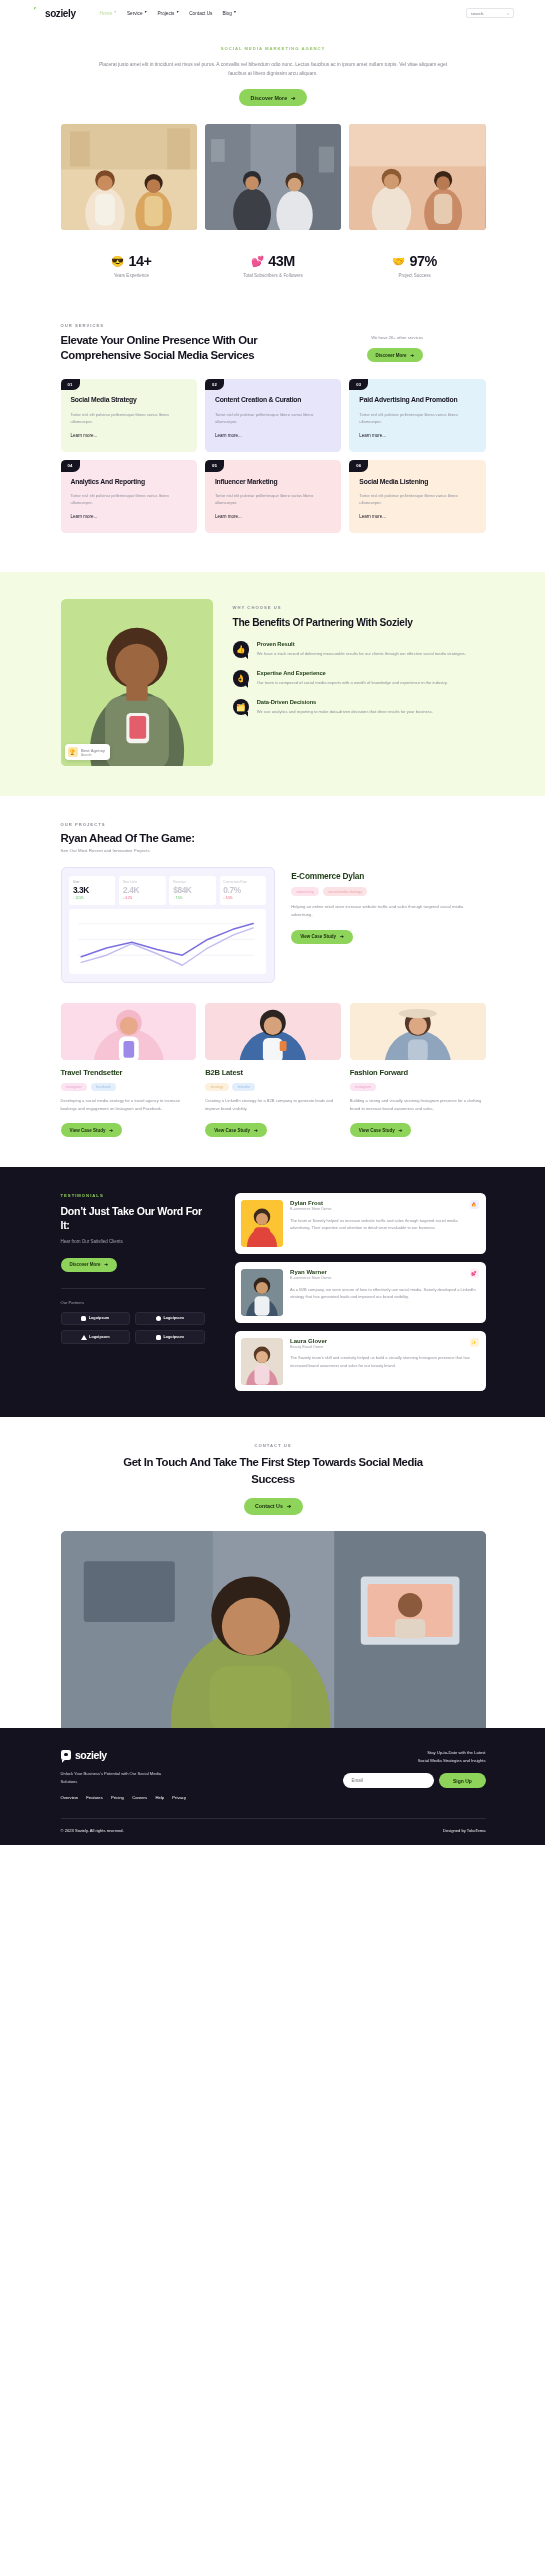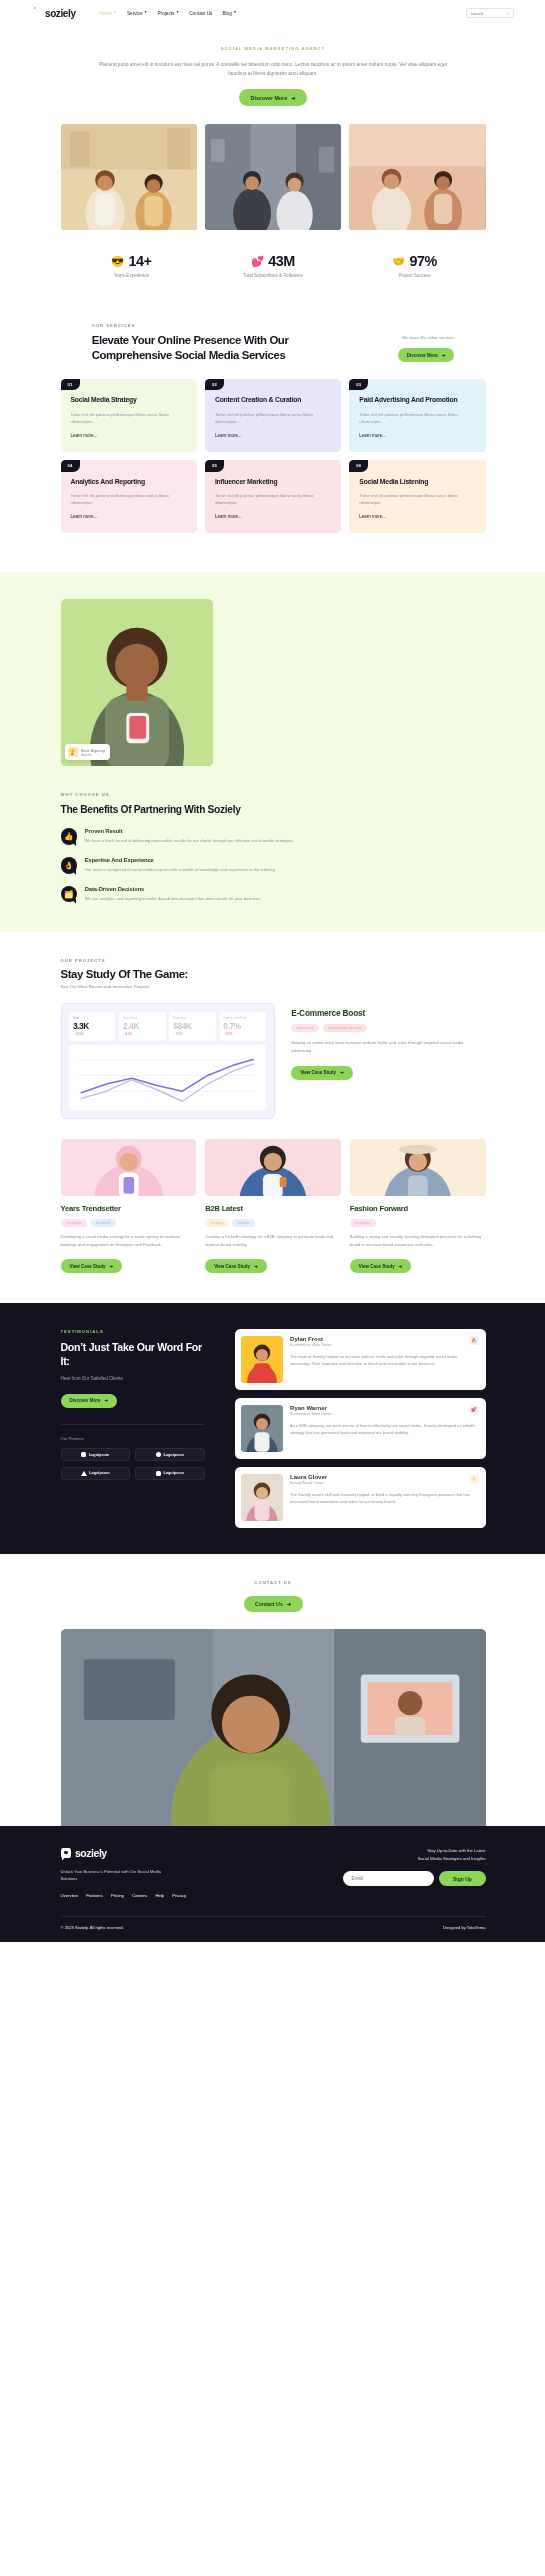--- a/index.html
+++ b/index.html
@@ -86,21 +86,21 @@
     display: flex; width: 425px; margin: 23px auto 0; text-align: center;
   }
   .stat { flex: 1; }
   .stat-top { display: flex; align-items: center; justify-content: center; gap: 3.8px; }
   .stat-emoji { font-size: 10.6px; line-height: 1; }
   .stat-num { font-size: 14.4px; font-weight: 700; letter-spacing: -0.5px; }
   .stat-label { font-size: 4.5px; color: #8a8a95; margin-top: 3.8px; }
 
   
   .services { padding: 45px 0 0; }
-  .svc-head { display: flex; align-items: flex-end; justify-content: center; gap: 48px; }
+  .svc-head { display: flex; align-items: flex-end; justify-content: flex-start; gap: 48px; }
   .svc-head h2 {
     font-size: 11.4px; line-height: 1.34; letter-spacing: -0.4px; font-weight: 700;
     margin-top: 5.3px; max-width: 258px;
   }
   .svc-head-right { text-align: right; padding-bottom: 1.5px; }
   .svc-note { font-size: 4.2px; color: #8a8a95; margin-bottom: 5.3px; }
   .svc-grid {
     display: grid; grid-template-columns: repeat(3,1fr); gap: 8.3px; margin-top: 15px;
   }
   .svc-card {
@@ -113,21 +113,21 @@
     justify-content: center; letter-spacing: 0.2px;
   }
   .svc-card h3 { font-size: 6.8px; line-height: 1.35; font-weight: 700; letter-spacing: -0.2px; }
   .svc-card p { font-size: 4.1px; line-height: 1.8; color: #90909b; margin-top: 6px; }
   .svc-more { font-size: 4.5px; color: #15131f; margin-top: 7.6px; display: inline-block; cursor: pointer; }
   .c1 { background: #f1f9e3; } .c2 { background: #e6e5fa; } .c3 { background: #e1f2fb; }
   .c4 { background: #fbe6ee; } .c5 { background: #fbe3e6; } .c6 { background: #fdeede; }
 
   
   .benefits { background: #f3fbe2; margin-top: 39px; padding: 27px 0 30px; }
-  .ben-row { display: flex; gap: 20px; width: 425px; margin: 0 auto; flex-direction: column; }
+  .ben-row { display: flex; gap: 20px; width: 425px; margin: 0 auto; }
   .ben-photo {
     width: 152px; height: 167px; border-radius: 5.3px; position: relative;
     background: linear-gradient(160deg,#cfe8a7 0%,#bfe08d 60%,#a9d372 100%);
     overflow: hidden; flex: none;
   }
   .ben-badge {
     position: absolute; left: 4.5px; bottom: 6px; background: #fff; border-radius: 3.8px;
     padding: 3px 5.3px 3px 3px; display: flex; align-items: center; gap: 3px;
     box-shadow: 0 1.5px 4.5px rgba(0,0,0,.12);
   }
@@ -490,21 +490,21 @@
             <p>We use analytics and reporting to make data-driven decisions that drive results for your business.</p>
           </div>
         </div>
       </div>
     </div>
   </div>
 
   <div class="projects wrap">
     <div class="proj-head">
       <div class="eyebrow grey">OUR PROJECTS</div>
-      <h2>Stay Study Of The Game:</h2>
+      <h2>Ryan Ahead Of The Game:</h2>
       <p>See Our Most Recent and Innovative Projects</p>
     </div>
 
     <div class="feature">
       <div class="dash">
         <div class="dash-kpis">
           <div class="kpi">
             <div class="kpi-l">User</div>
             <div class="kpi-v">3.3K</div>
             <div class="kpi-d up">↑ 12.5%</div>
@@ -529,21 +529,21 @@
           <svg viewBox="0 0 260 78" width="100%" height="100%" preserveAspectRatio="none">
             <line x1="6" y1="12" x2="250" y2="12" stroke="#ededf5" stroke-width="1"></line>
             <line x1="6" y1="34" x2="250" y2="34" stroke="#ededf5" stroke-width="1"></line>
             <line x1="6" y1="56" x2="250" y2="56" stroke="#ededf5" stroke-width="1"></line>
             <polyline points="10,58 45,46 80,38 115,48 150,56 185,34 220,20 248,12" fill="none" stroke="#7b6fe0" stroke-width="2.2" stroke-linejoin="round" stroke-linecap="round"></polyline>
             <polyline points="10,66 45,56 80,40 115,54 150,70 185,46 220,28 248,18" fill="none" stroke="#c3bcf2" stroke-width="2" stroke-linejoin="round" stroke-linecap="round"></polyline>
           </svg>
         </div>
       </div>
       <div class="feature-info">
-        <h3>E-Commerce Boost</h3>
+        <h3>E-Commerce Dylan</h3>
         <div class="tags">
           <span class="tag pink">advertising</span>
           <span class="tag rose">social media strategy</span>
         </div>
         <p>Helping an online retail store increase website traffic and sales through targeted social media advertising.</p>
         <div style="margin-top:9px">
           <button class="btn sm">
             <span>View Case Study</span>
             <span>➔</span>
           </button>
@@ -556,21 +556,21 @@
         <div class="proj-img pi1">
           <svg viewBox="0 0 178 75" width="100%" height="100%" preserveAspectRatio="xMidYMid slice">
             <rect width="178" height="75" fill="#fbdce8"></rect>
             <ellipse cx="89" cy="80" rx="46" ry="46" fill="#f7c4d6"></ellipse>
             <circle cx="89" cy="26" r="17" fill="#f4b9c9"></circle>
             <circle cx="89" cy="30" r="12" fill="#e8a98b"></circle>
             <rect x="76" y="44" width="26" height="34" rx="8" fill="#fff"></rect>
             <rect x="82" y="50" width="14" height="22" rx="3" fill="#9d8ae8"></rect>
           </svg>
         </div>
-        <h3>Years Trendsetter</h3>
+        <h3>Travel Trendsetter</h3>
         <div class="tags">
           <span class="tag lilac">instagram</span>
           <span class="tag blue">facebook</span>
         </div>
         <p>Developing a social media strategy for a travel agency to increase bookings and engagement on Instagram and Facebook.</p>
         <div style="margin-top:8.3px">
           <button class="btn sm">
             <span>View Case Study</span>
             <span>➔</span>
           </button>
@@ -727,20 +727,21 @@
             </div>
             <p class="tquote">The Soziely team's skill and creativity helped us build a visually stunning Instagram presence that has increased brand awareness and sales for our beauty brand.</p>
           </div>
         </div>
       </div>
     </div>
   </div>
 
   <div class="contact">
     <div class="eyebrow grey">CONTACT US</div>
+    <h2>Get In Touch And Take The First Step Towards Social Media Success</h2>
     <div style="margin-top:10.6px">
       <button class="btn">
         <span>Contact Us</span>
         <span>➔</span>
       </button>
     </div>
     <div class="contact-photo">
       <svg viewBox="0 0 560 260" width="100%" height="100%" preserveAspectRatio="xMidYMid slice">
         <rect width="560" height="260" fill="#8d98a4"></rect>
         <rect x="0" y="0" width="200" height="260" fill="#7e8a96"></rect>

